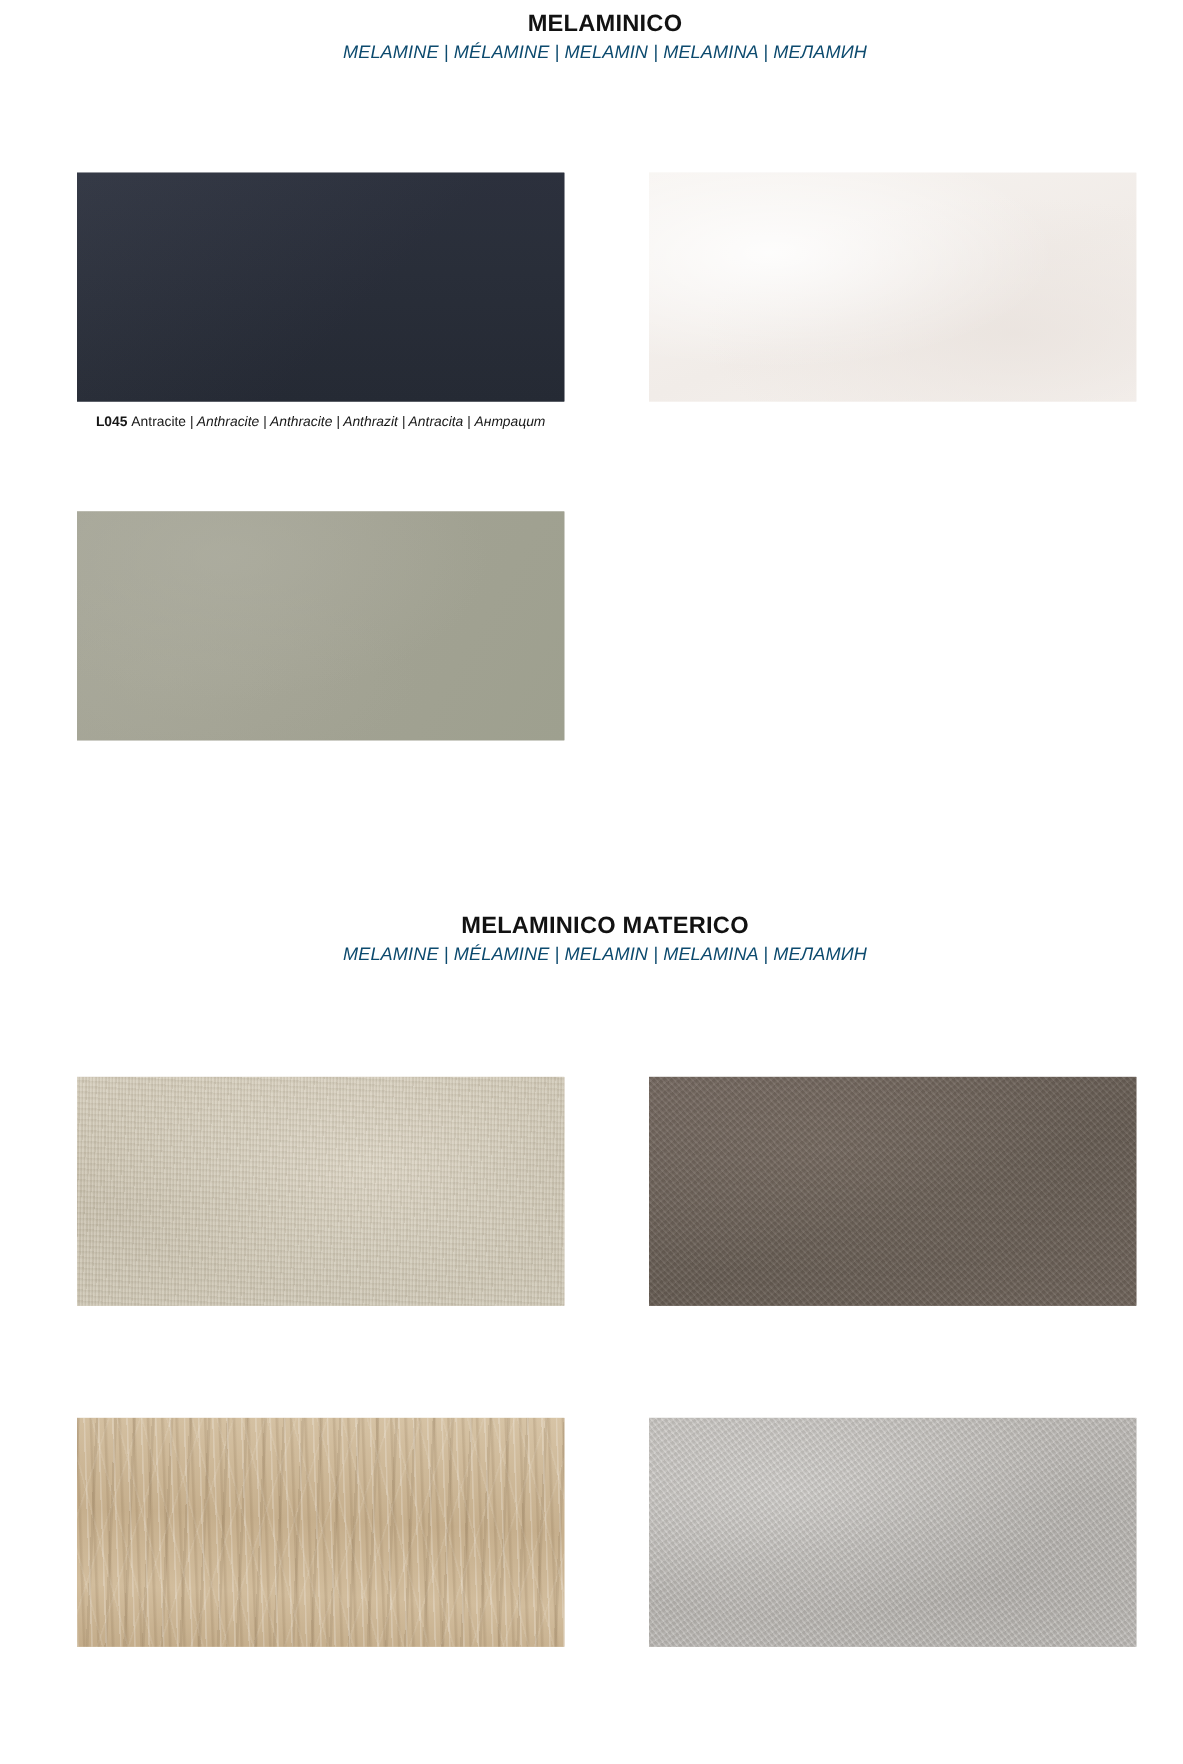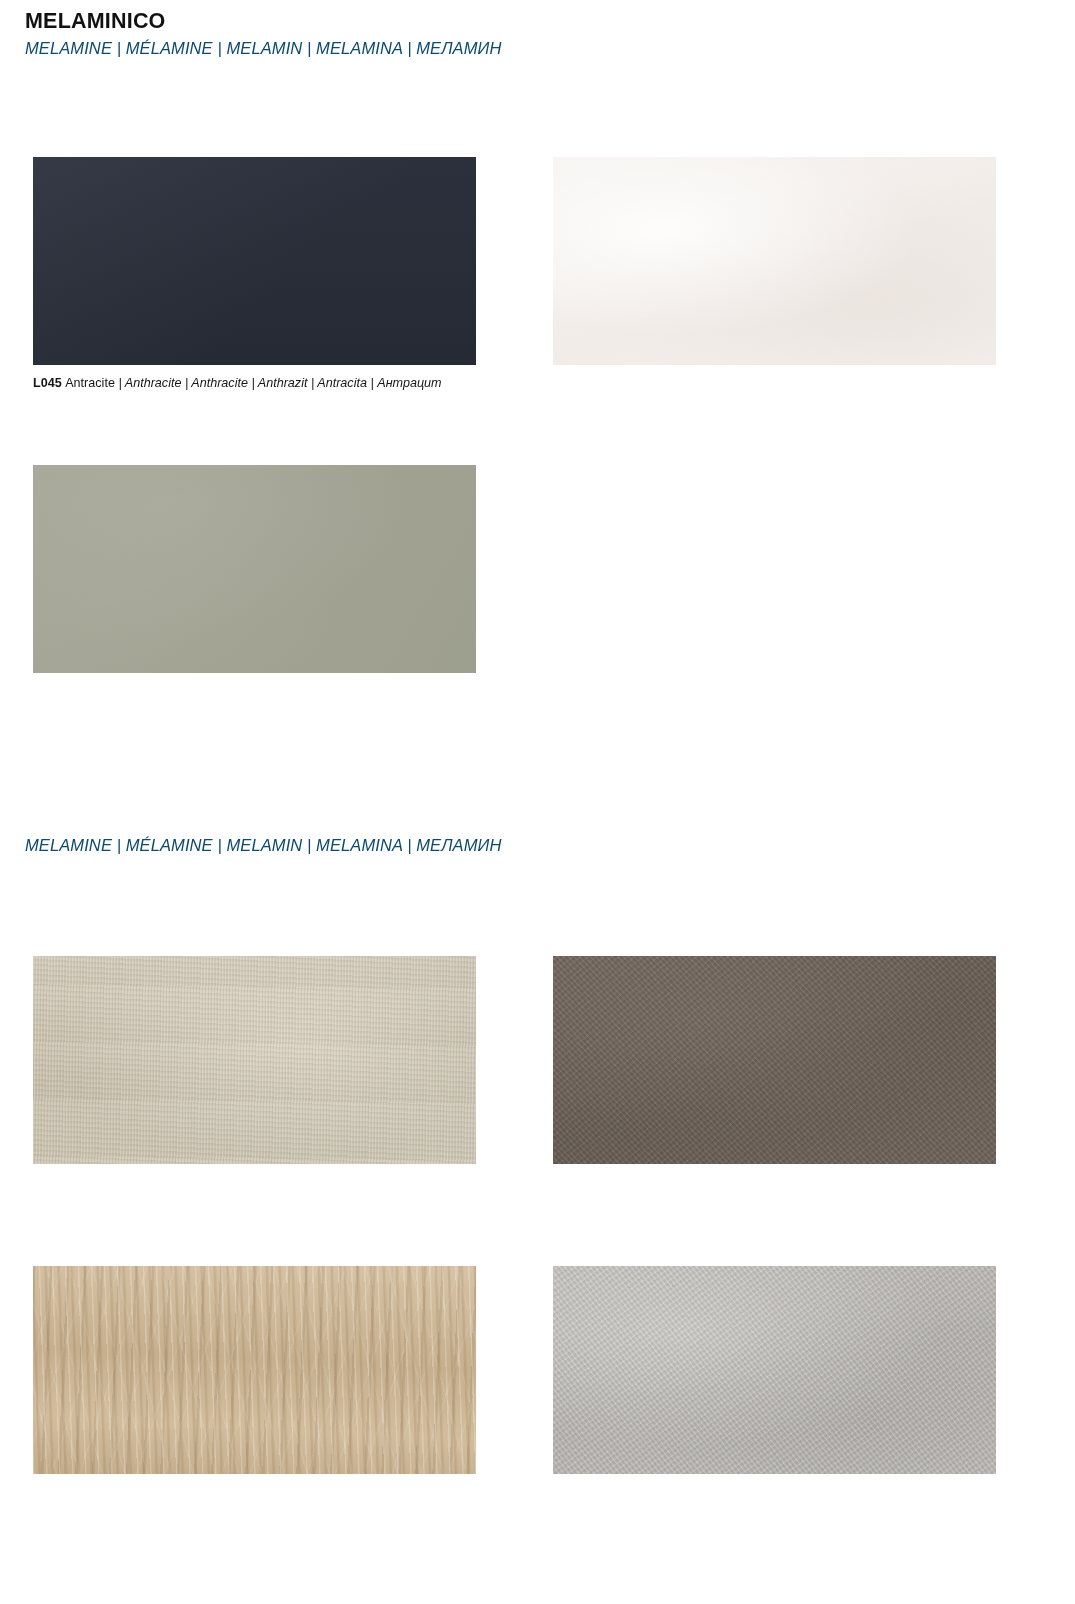--- a/index.html
+++ b/index.html
@@ -13,20 +13,21 @@
     font-family: "Liberation Sans", sans-serif;
     color: #1a1a1a;
     position: relative;
     overflow: hidden;
   }
   .page {
     position: relative;
     width: 1075px;
     height: 1430px;
     padding: 0;
+    text-align: center;
   }
 
   
   .section {
     position: absolute;
     left: 0;
     width: 1075px;
   }
   .section-head {
     padding-left: 25px;
@@ -48,20 +49,21 @@
     letter-spacing: 0.1px;
   }
 
   
   .grid {
     position: relative;
     margin-top: 0;
   }
   .cell {
     position: absolute;
+    margin-left: 37px;
   }
   .swatch {
     width: 443px;
     height: 208px;
     display: block;
     position: relative;
     overflow: hidden;
   }
   .caption {
     margin-top: 11px;
@@ -164,20 +166,21 @@
 
       <div class="cell" style="left:33px; top:408px;">
         <div class="swatch tex-sabbia"></div>
       </div>
 
     </div>
   </div>
 
   <div class="section" style="top:830px;">
     <div class="section-head">
+      <h1 class="section-title">MELAMINICO MATERICO</h1>
       <p class="section-subtitle">MELAMINE | MÉLAMINE | MELAMIN | MELAMINA | МЕЛАМИН</p>
     </div>
 
     <div class="grid">
 
       <div class="cell" style="left:33px; top:102px;">
         <div class="swatch tex-cem-sabbia"></div>
       </div>
 
       <div class="cell" style="left:553px; top:102px;">

